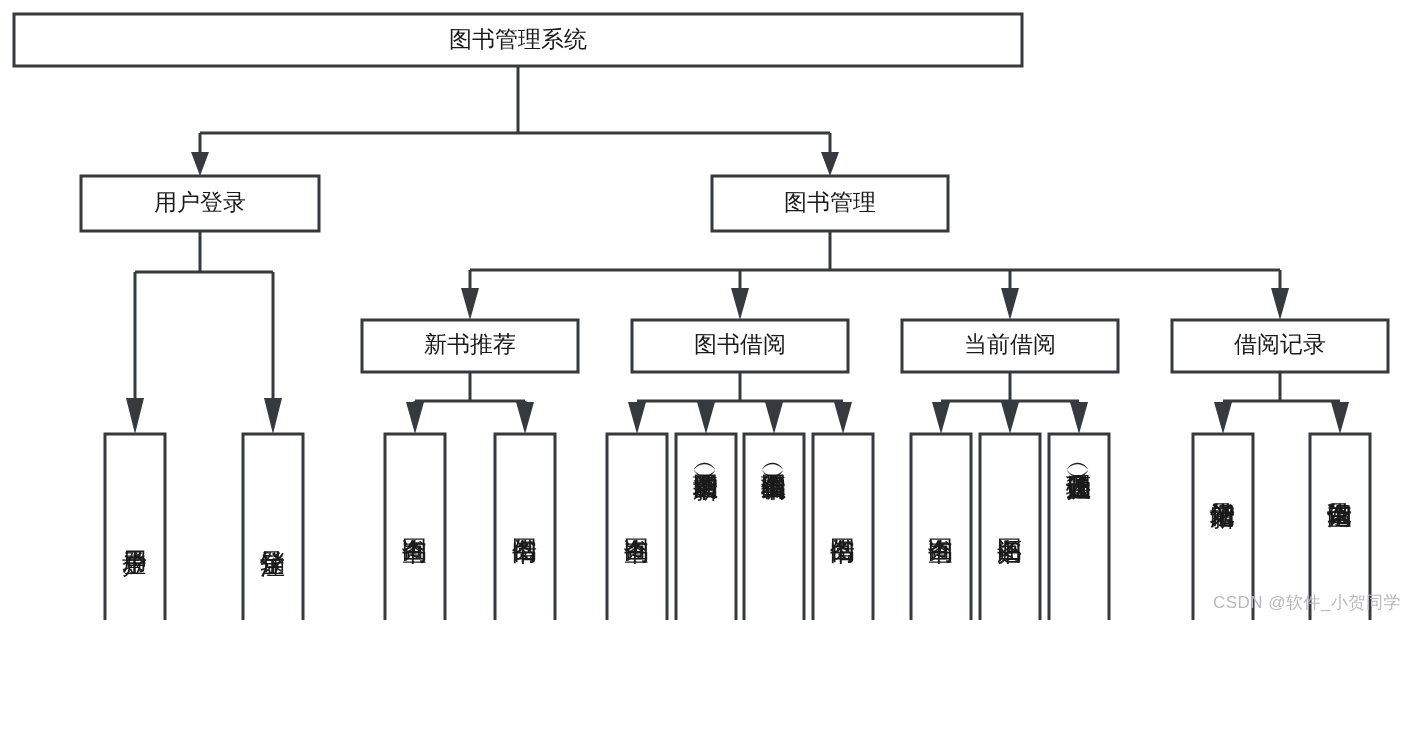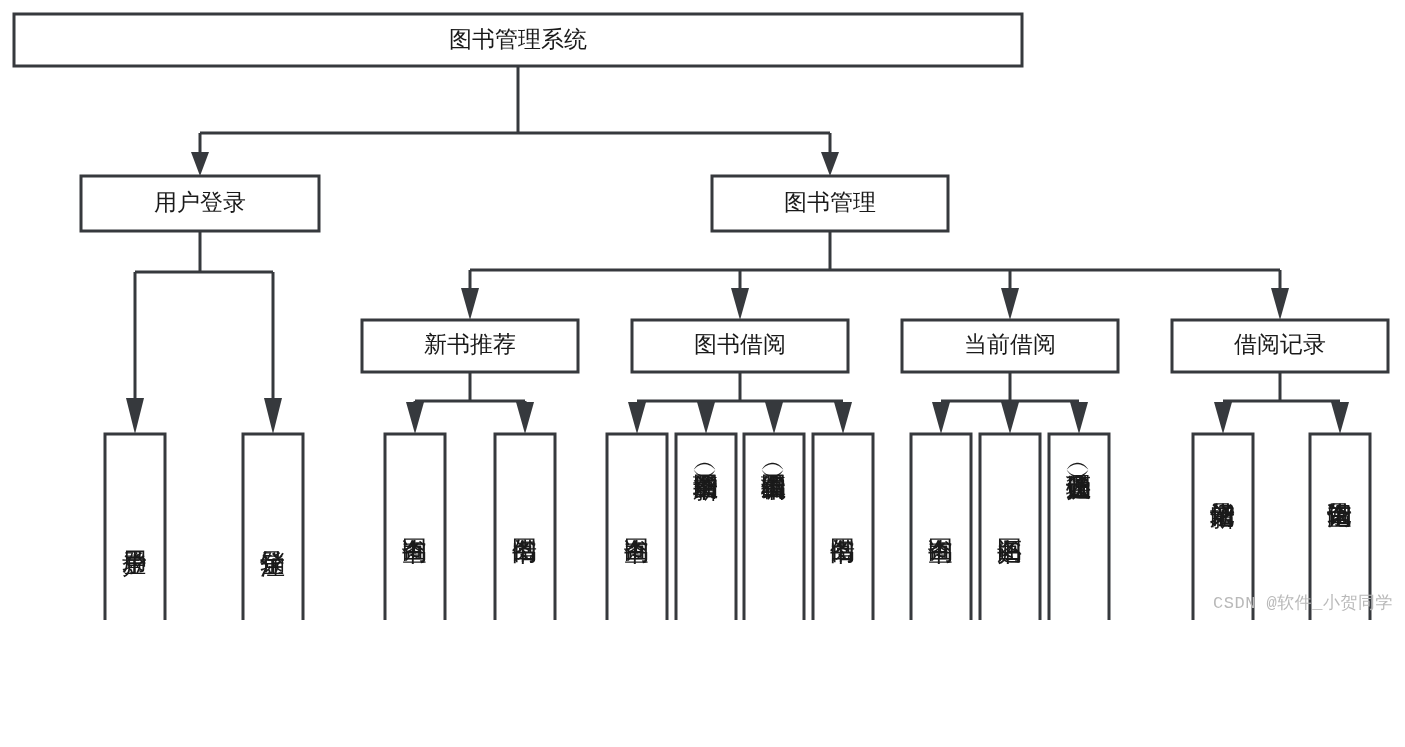--- a/index.html
+++ b/index.html
@@ -47,23 +47,23 @@
     dominant-baseline: middle;
   }
   .node-label-vertical {
     fill: #1a1a1a;
     font-family: "Liberation Sans", "DejaVu Sans", sans-serif;
     font-size: 25px;
     text-anchor: middle;
   }
   .watermark {
     position: absolute;
-    right: 12px;
+    right: 4px;
     bottom: 6px;
-    font-family: Liberation Mono, monospace;
+    font-family: Liberation Sans, sans-serif;
     font-size: 17px;
     color: #b9b9b9;
     letter-spacing: 0.5px;
     white-space: nowrap;
     pointer-events: none;
   }
 </style>
 </head>
 <body>
 

